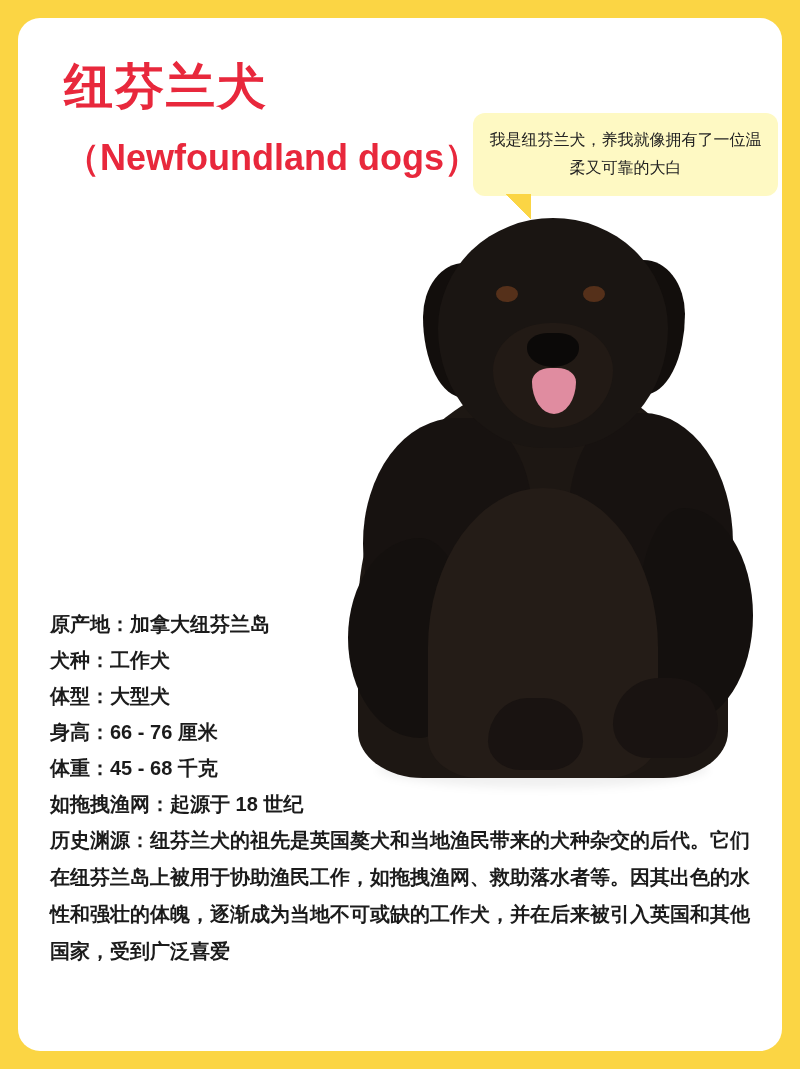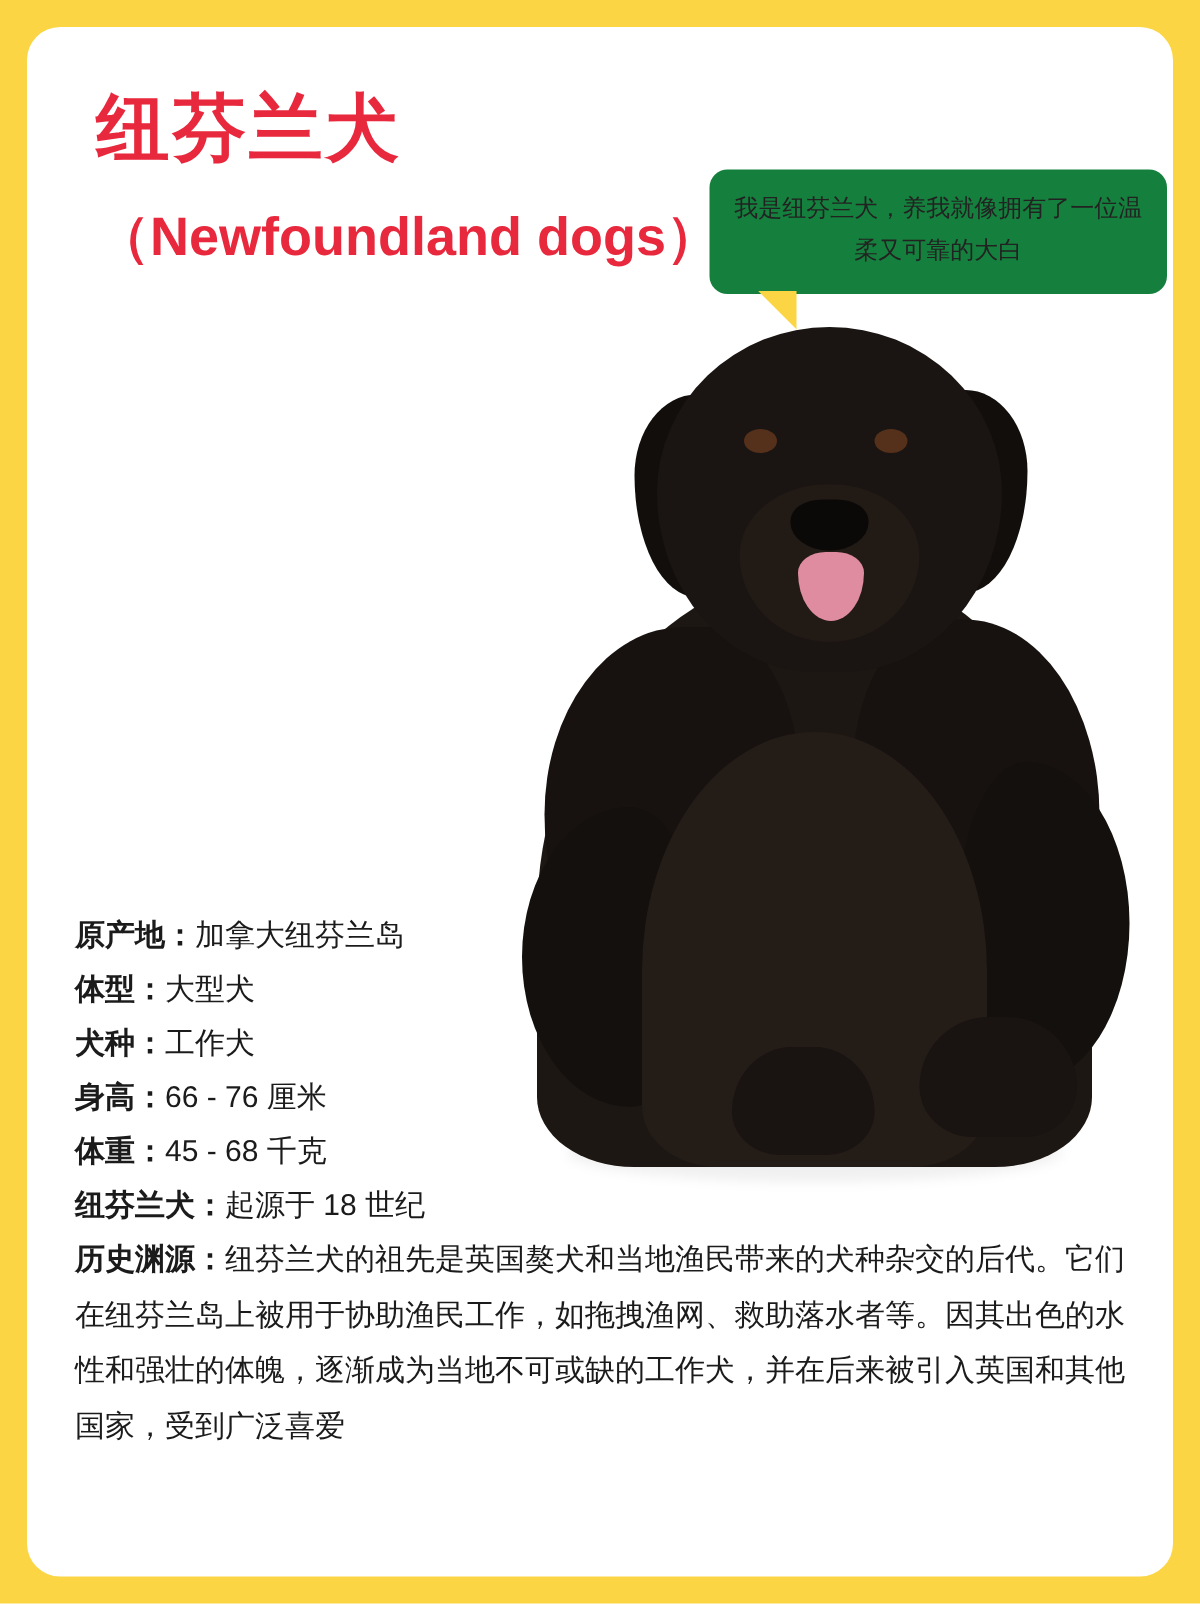--- a/index.html
+++ b/index.html
@@ -50,21 +50,21 @@
     white-space: nowrap;
   }
 
   
   .bubble {
     position: absolute;
     left: 455px;
     top: 95px;
     width: 305px;
     box-sizing: border-box;
-    background: #15803d;
+    background: #fef9c3;
     border-radius: 12px;
     padding: 13px 16px 14px 16px;
     font-size: 16px;
     line-height: 28px;
     color: #222222;
     text-align: center;
   }
   .bubble-tail2 {
     position: absolute;
     left: 487px;
@@ -181,21 +181,21 @@
     color: #1b1b1b;
   }
   .info-row {
     white-space: nowrap;
   }
   .info-label {
     font-weight: bold;
     margin-top: 23px;
   }
   .info-value {
-    font-weight: normal;
+    font-weight: bold;
     margin-top: 47px;
   }
   .info-para {
     white-space: normal;
     line-height: 37px;
   }
   .info-para .info-label { font-weight: bold; }
 </style>
 </head>
 <body>
@@ -230,32 +230,32 @@
     <div class="dog-eye-r"></div>
     <div class="dog-nose"></div>
     <div class="dog-tongue"></div>
   </div>
 
   <div class="info">
     <div class="info-row">
       <span class="info-label">原产地：</span><span class="info-value">加拿大纽芬兰岛</span>
     </div>
     <div class="info-row">
+      <span class="info-label">犬种：</span><span class="info-value">工作犬</span>
+    </div>
+    <div class="info-row">
       <span class="info-label">体型：</span><span class="info-value">大型犬</span>
     </div>
     <div class="info-row">
-      <span class="info-label">犬种：</span><span class="info-value">工作犬</span>
-    </div>
-    <div class="info-row">
       <span class="info-label">身高：</span><span class="info-value">66 - 76 厘米</span>
     </div>
     <div class="info-row">
       <span class="info-label">体重：</span><span class="info-value">45 - 68 千克</span>
     </div>
     <div class="info-row">
-      <span class="info-label">纽芬兰犬：</span><span class="info-value">起源于 18 世纪</span>
+      <span class="info-label">如拖拽渔网：</span><span class="info-value">起源于 18 世纪</span>
     </div>
     <div class="info-para">
       <span class="info-label">历史渊源：</span><span class="info-value">纽芬兰犬的祖先是英国獒犬和当地渔民带来的犬种杂交的后代。它们在纽芬兰岛上被用于协助渔民工作，如拖拽渔网、救助落水者等。因其出色的水性和强壮的体魄，逐渐成为当地不可或缺的工作犬，并在后来被引入英国和其他国家，受到广泛喜爱</span>
     </div>
   </div>
 
 </div>
 
 </body></html>

